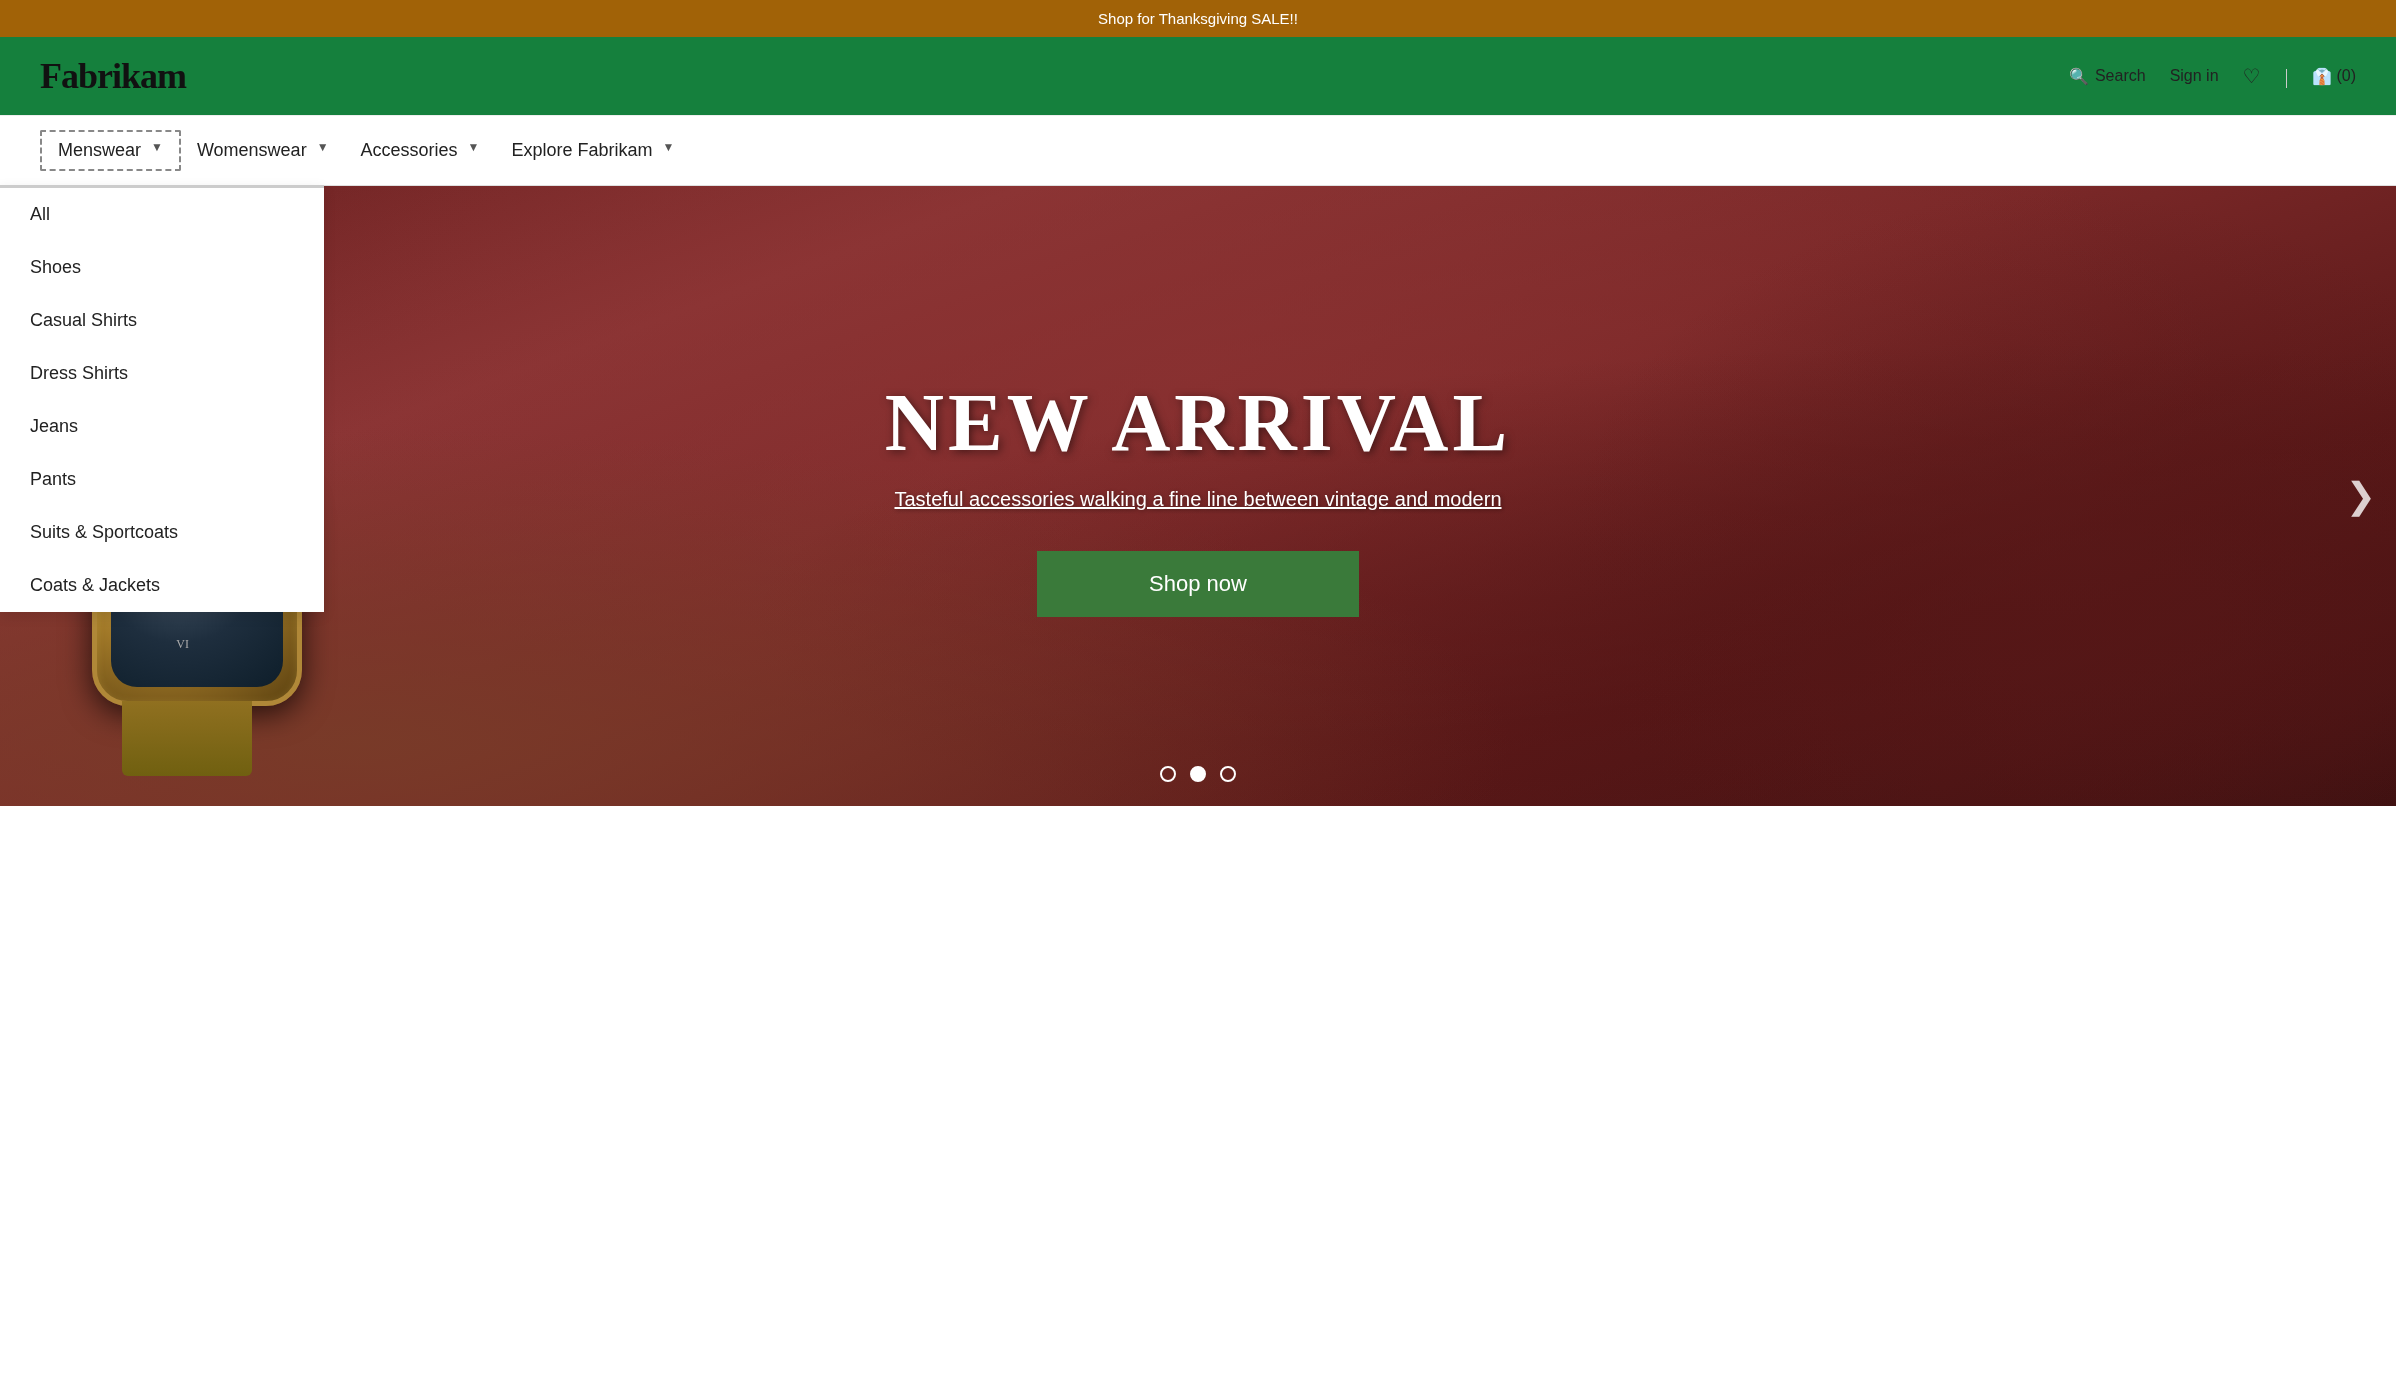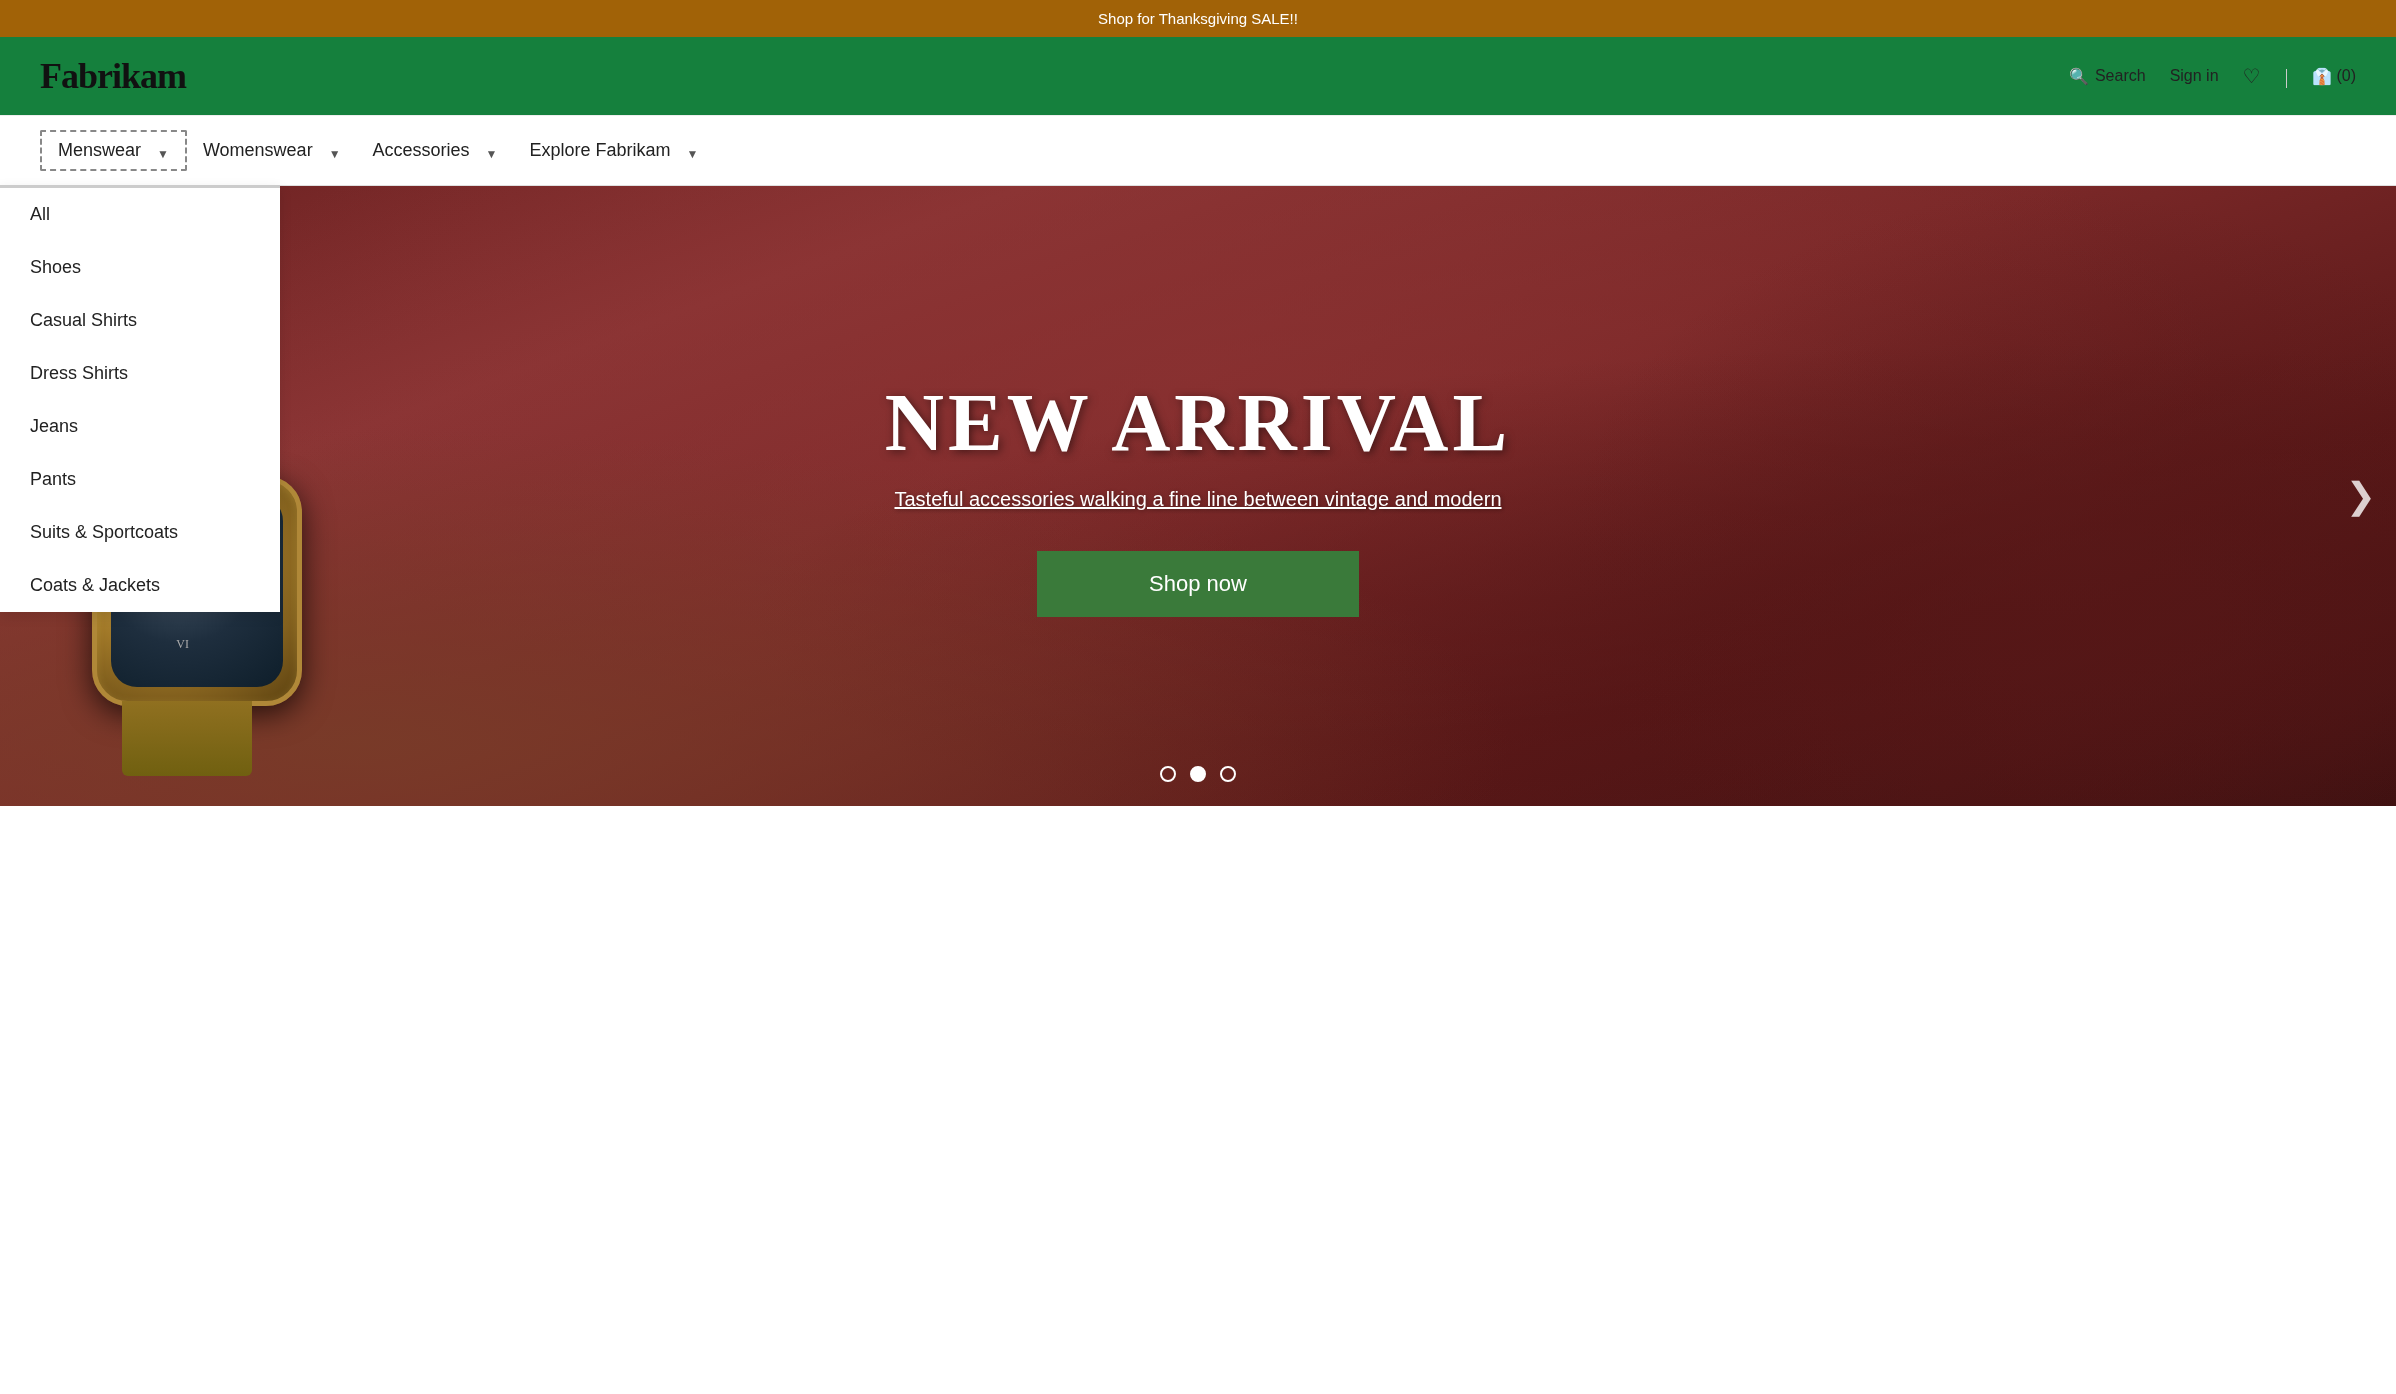--- a/index.html
+++ b/index.html
@@ -84,22 +84,22 @@
       align-items: center;
       padding: 14px 40px;
       border-bottom: 1px solid #e0e0e0;
       background: #fff;
       position: relative;
       z-index: 100;
     }
 
     .nav-item {
       display: flex;
-      align-items: flex-end;
-      gap: 16px;
+      align-items: flex-start;
+      gap: 10px;
       padding: 8px 16px;
       font-size: 18px;
       cursor: pointer;
       color: #222;
       font-family: Arial, sans-serif;
     }
 
     .nav-item.active {
       border: 2px dashed #888;
       border-radius: 2px;
@@ -109,21 +109,21 @@
       font-size: 12px;
       color: #555;
     }
 
     
     .dropdown {
       position: absolute;
       top: 100%;
       left: 0;
       background: #fff;
-      width: 280px;
+      width: 324px;
       box-shadow: 0 4px 12px rgba(0,0,0,0.1);
       border-top: 3px solid #ccc;
       z-index: 200;
     }
 
     .dropdown-item {
       padding: 16px 30px;
       font-size: 18px;
       cursor: pointer;
       color: #222;

